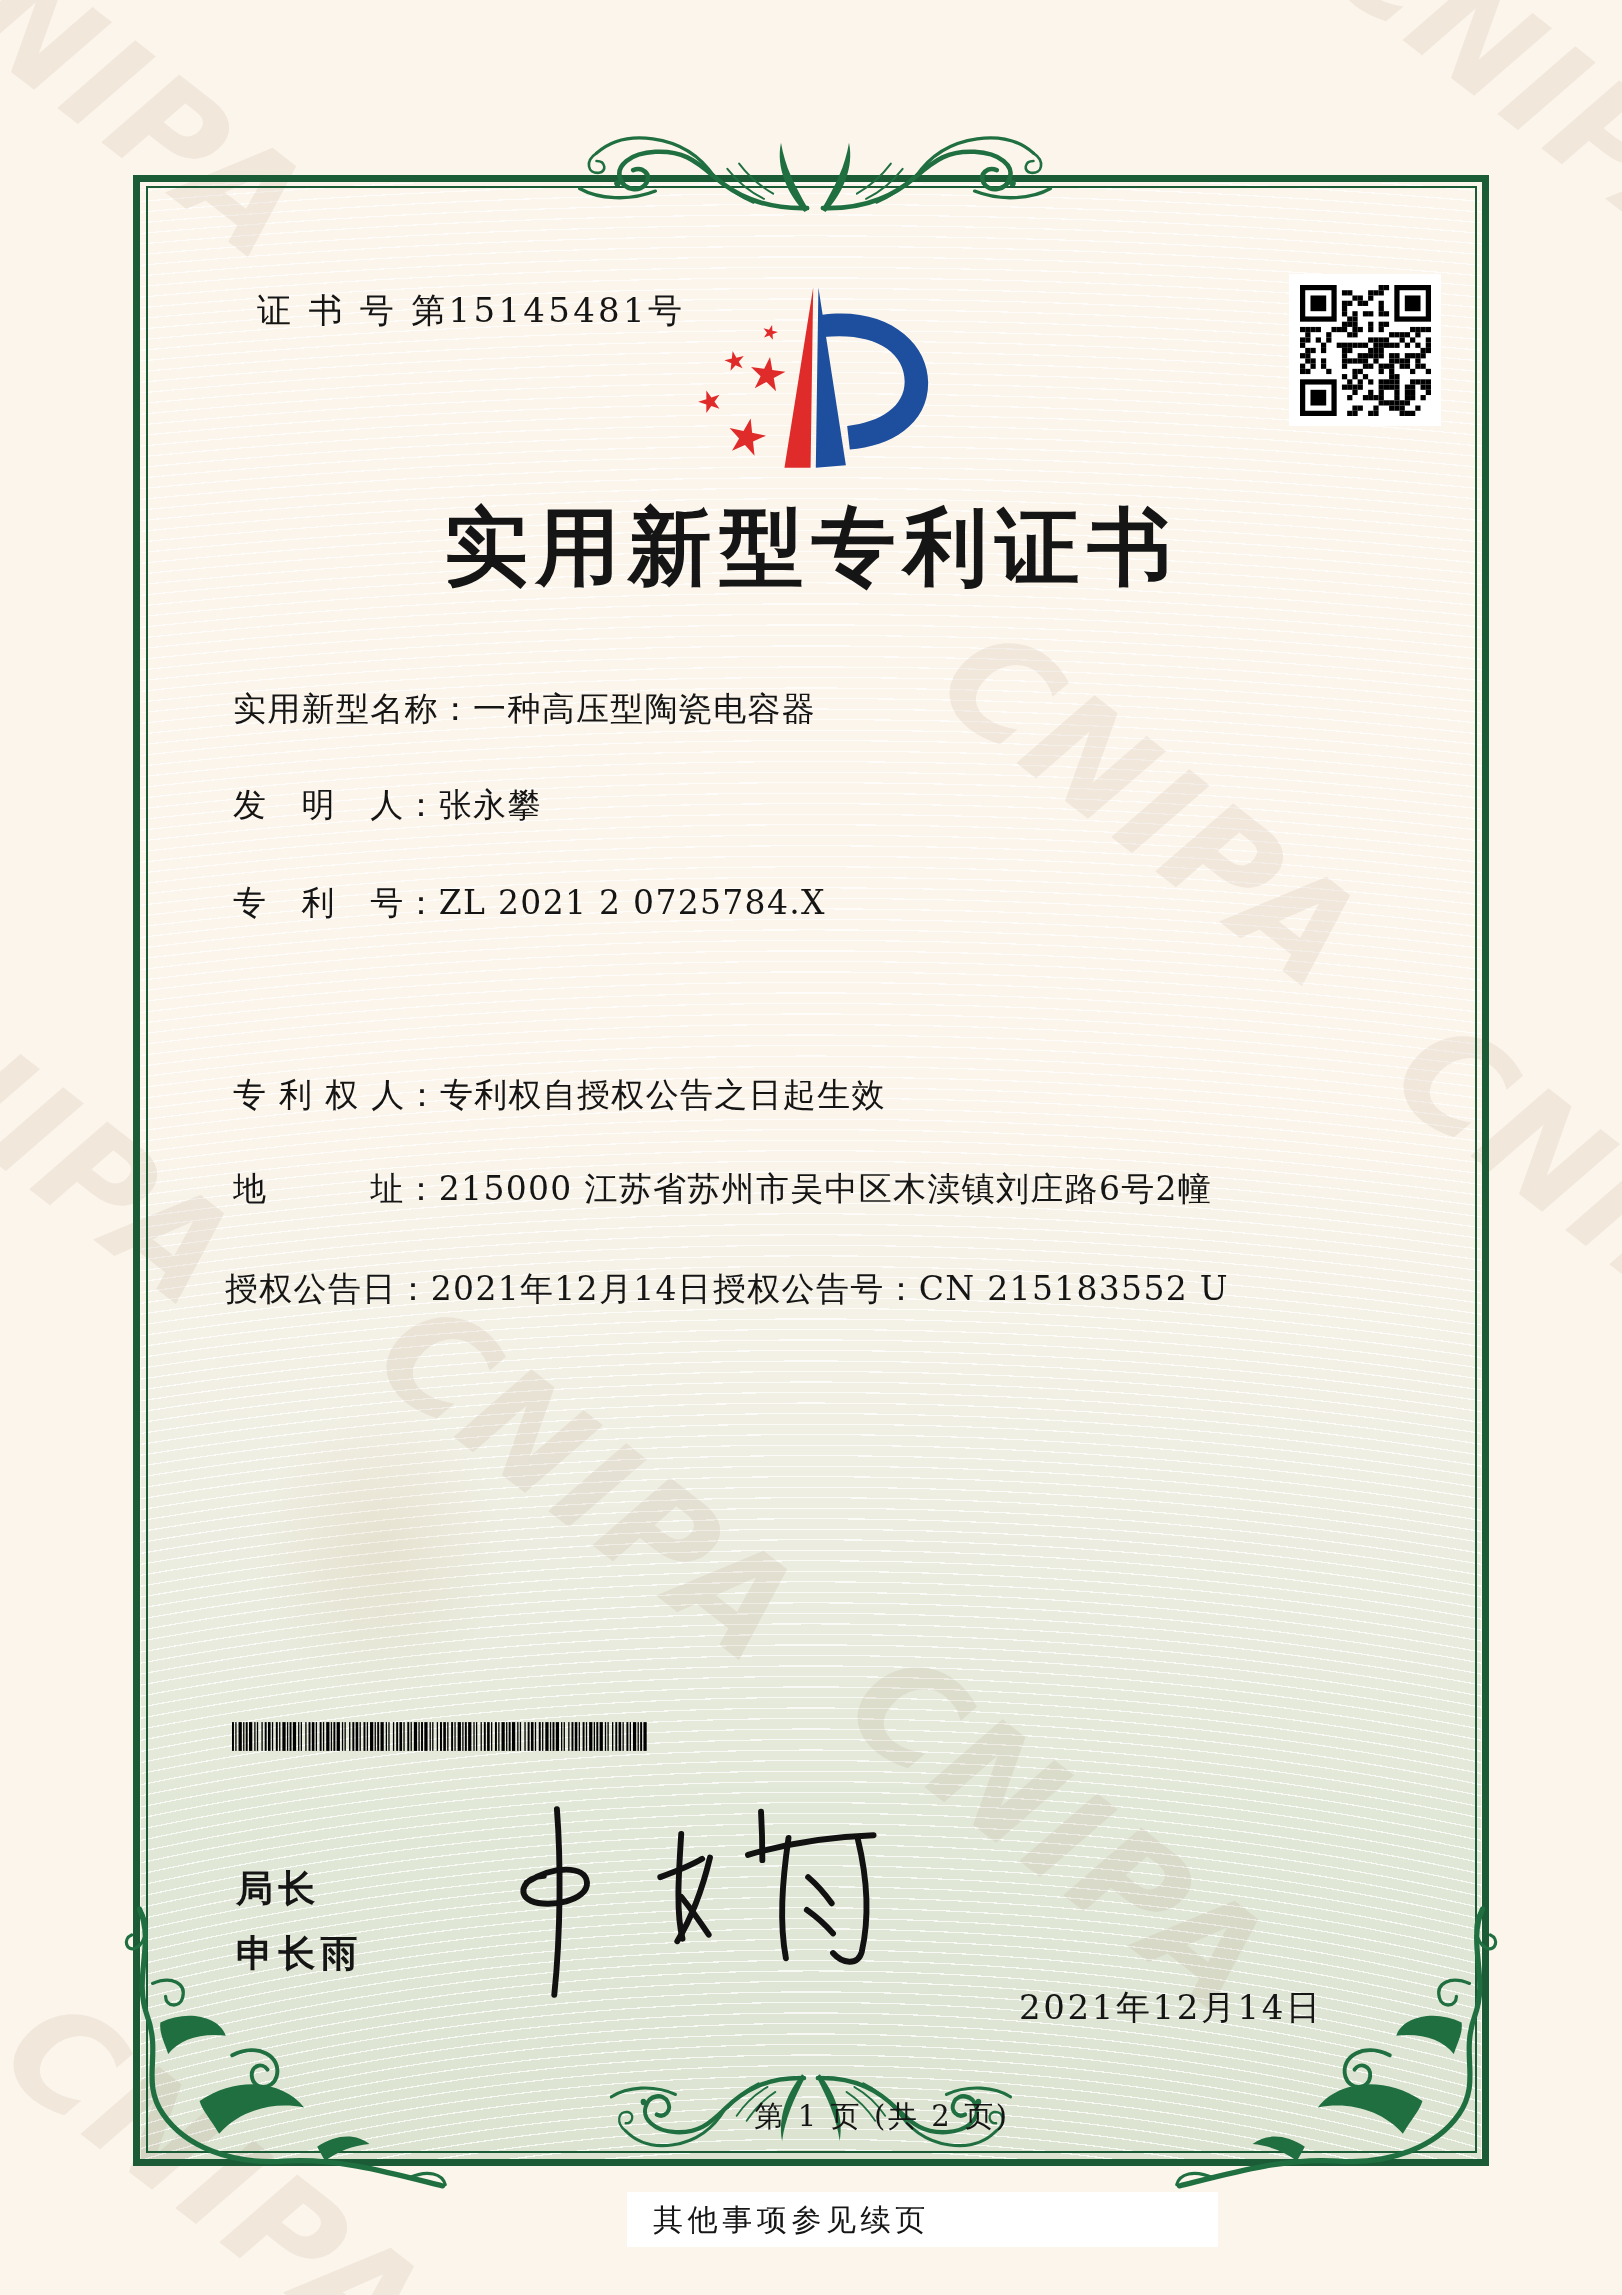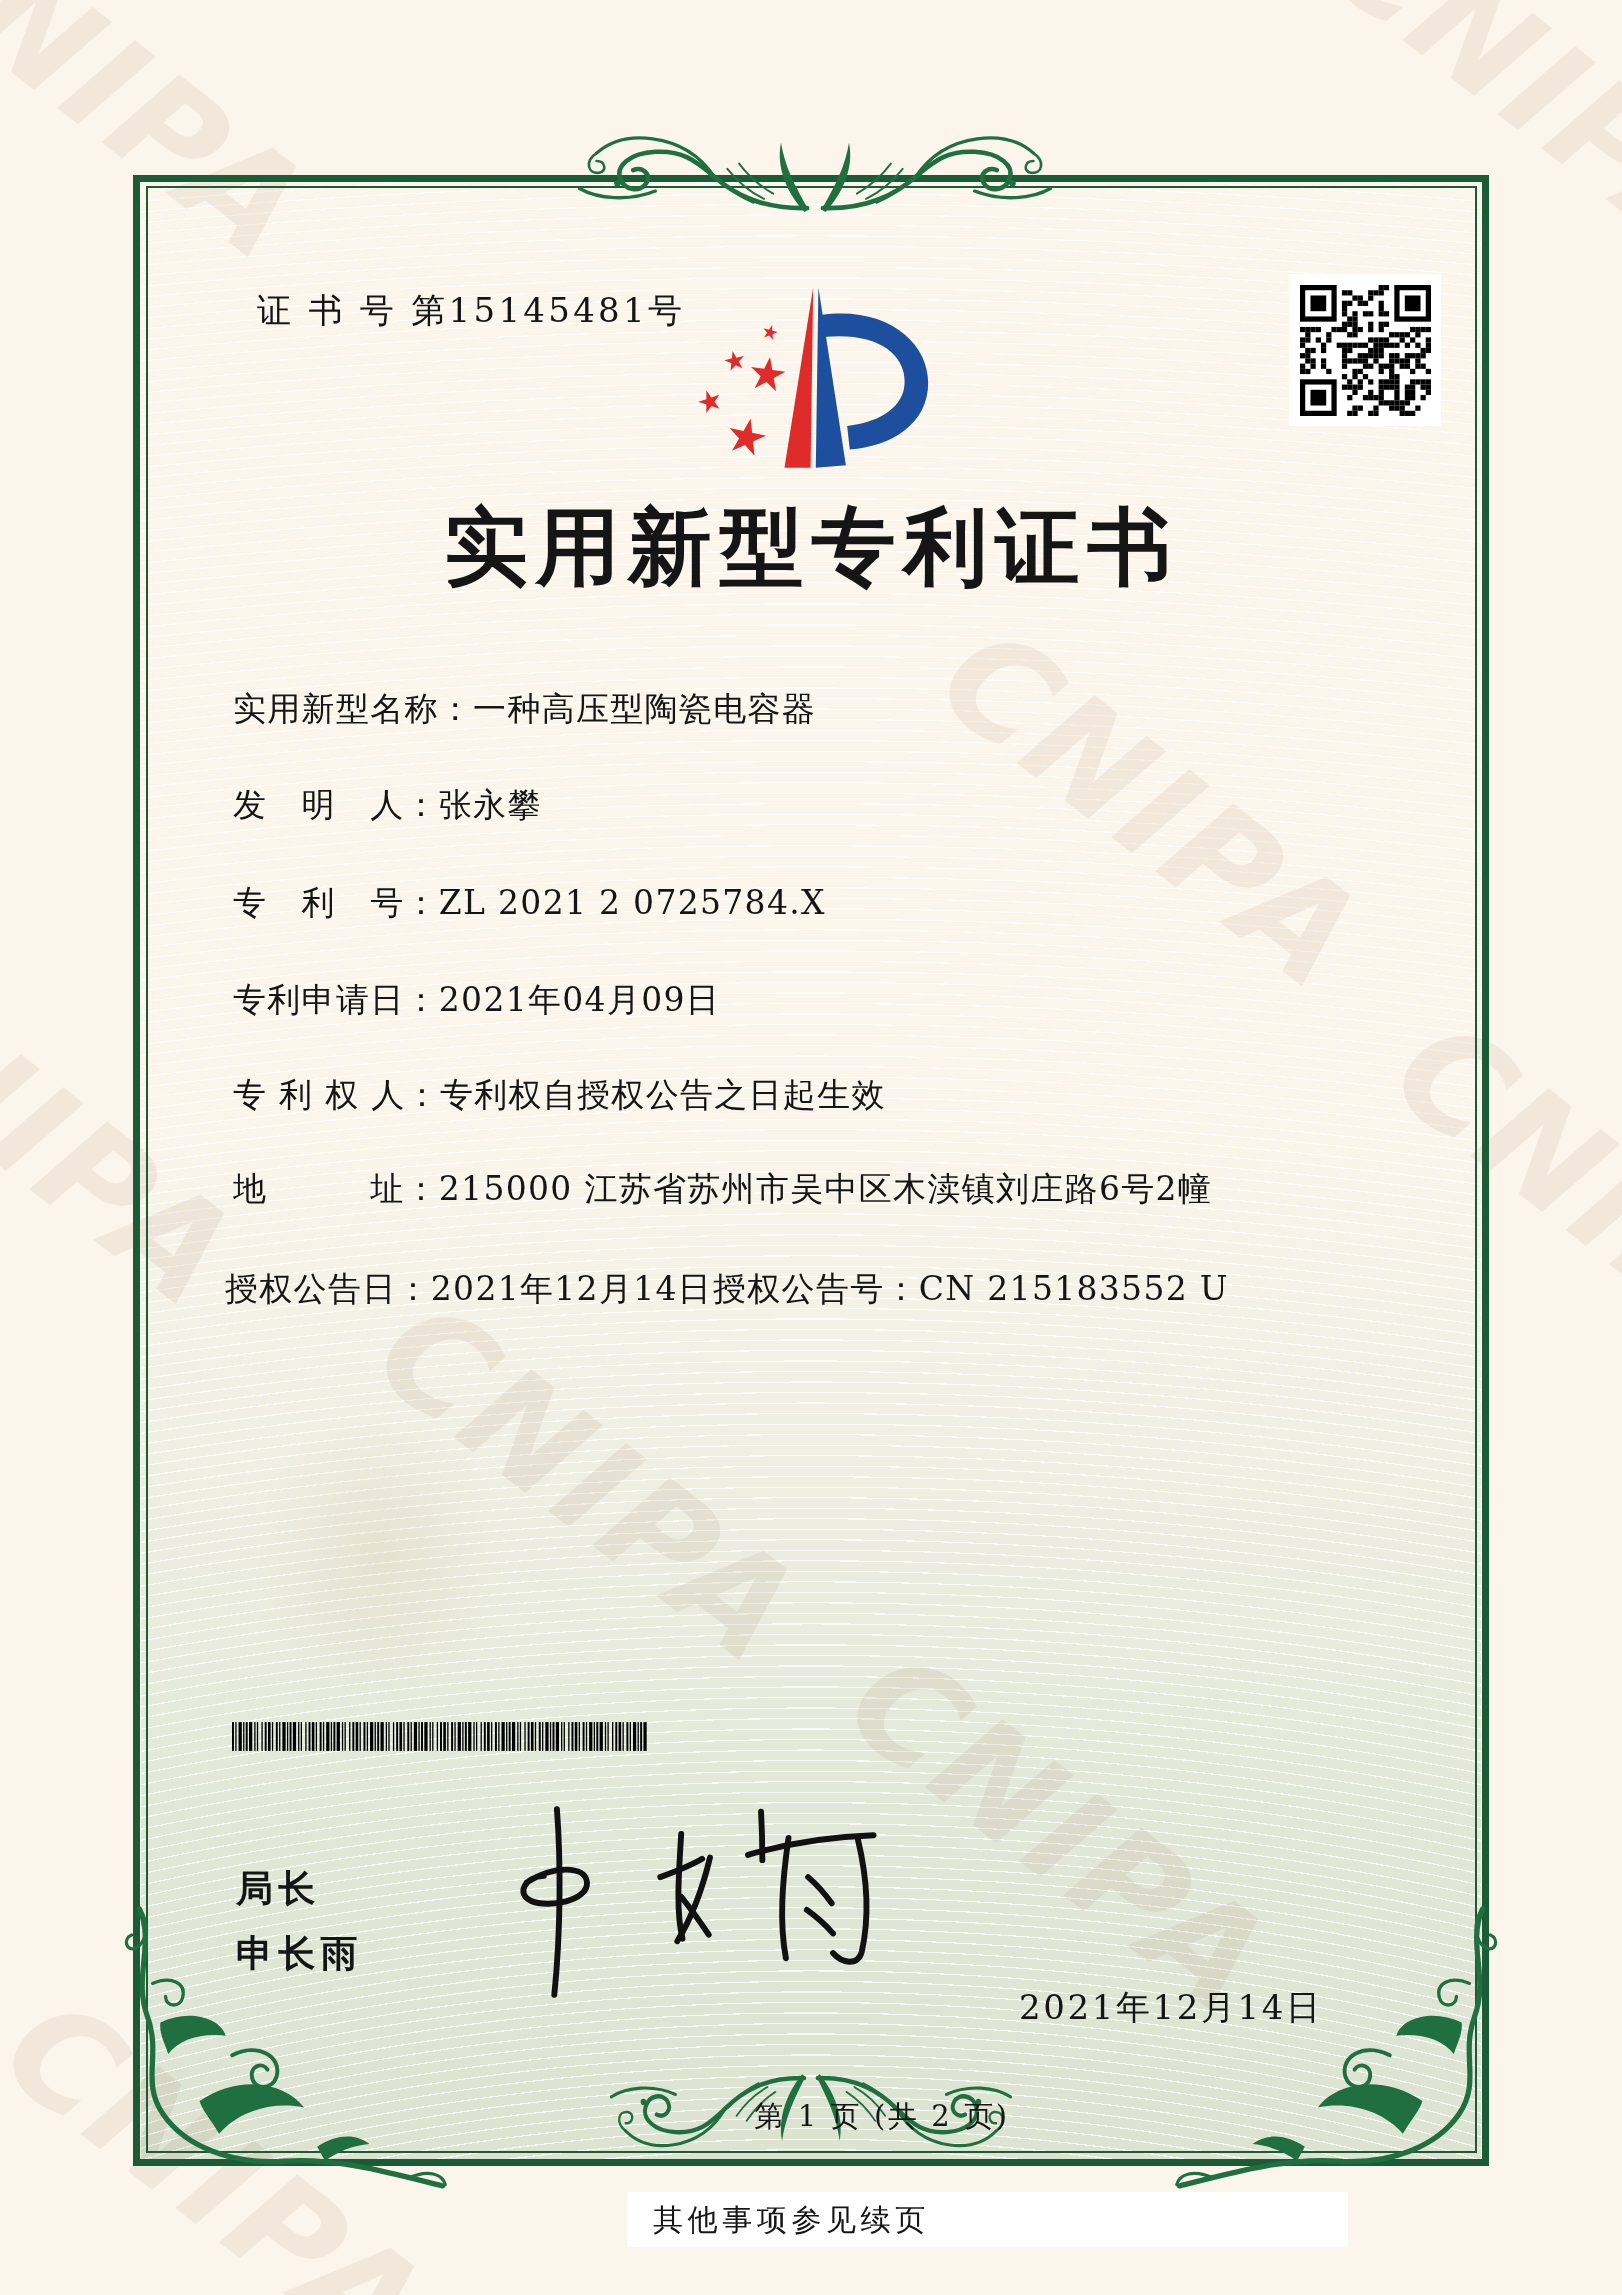--- a/index.html
+++ b/index.html
@@ -41,21 +41,21 @@
       text-align:justify;letter-spacing:0.7px;}
   .paras p{margin:0;text-indent:2em;}
   .barcode{position:absolute;left:232px;top:1722px;width:416px;height:29px;}
   .signer-role{position:absolute;left:236px;top:1864px;font-size:37px;letter-spacing:5.2px;
       font-family:"DejaVu Sans","Liberation Sans",sans-serif;font-weight:600;}
   .signer-name{position:absolute;left:236px;top:1929px;font-size:37px;letter-spacing:5.2px;
       font-family:"DejaVu Sans","Liberation Sans",sans-serif;font-weight:600;}
   .signature{position:absolute;left:481px;top:1794px;width:458px;height:216px;}
   .issue-date{position:absolute;left:1019px;top:1985px;font-size:34px;letter-spacing:2.6px;white-space:nowrap;}
   .page-indicator{position:absolute;left:133px;top:2097px;width:1498px;text-align:center;font-size:29px;letter-spacing:2.6px;}
-  .footer-band{position:absolute;left:627px;top:2192px;width:721px;height:55px;background:#ffffff;z-index:5;}
+  .footer-band{position:absolute;left:627px;top:2192px;width:591px;height:55px;background:#ffffff;z-index:5;}
   .footer-band span{position:absolute;left:26px;top:50%;transform:translateY(-50%);
       font-size:30px;letter-spacing:4.6px;white-space:nowrap;}
 </style>
 </head>
 <body>
 
 <div id="cert">
 
   <svg width="0" height="0" style="position:absolute">
     <defs>
@@ -352,23 +352,20 @@
 
     <div class="field f0">
       <span>实用新型名称：</span><span>一种高压型陶瓷电容器</span>
     </div>
     <div class="field f1">
       <span>发　明　人：</span><span>张永攀</span>
     </div>
     <div class="field f2">
       <span>专　利　号：</span><span>ZL 2021 2 0725784.X</span>
     </div>
-    <div class="field f3">
-      <span>专利申请日：</span><span>2021年04月09日</span>
-    </div>
     <div class="field f4">
       <span>专 利 权 人：</span><span>专利权自授权公告之日起生效</span>
     </div>
     <div class="field f5">
       <span>地　　　址：</span><span>215000  江苏省苏州市吴中区木渎镇刘庄路6号2幢</span>
     </div>
 
     <div class="grant-a">
       <span>授权公告日：</span><span>2021年12月14日</span>
     </div>

